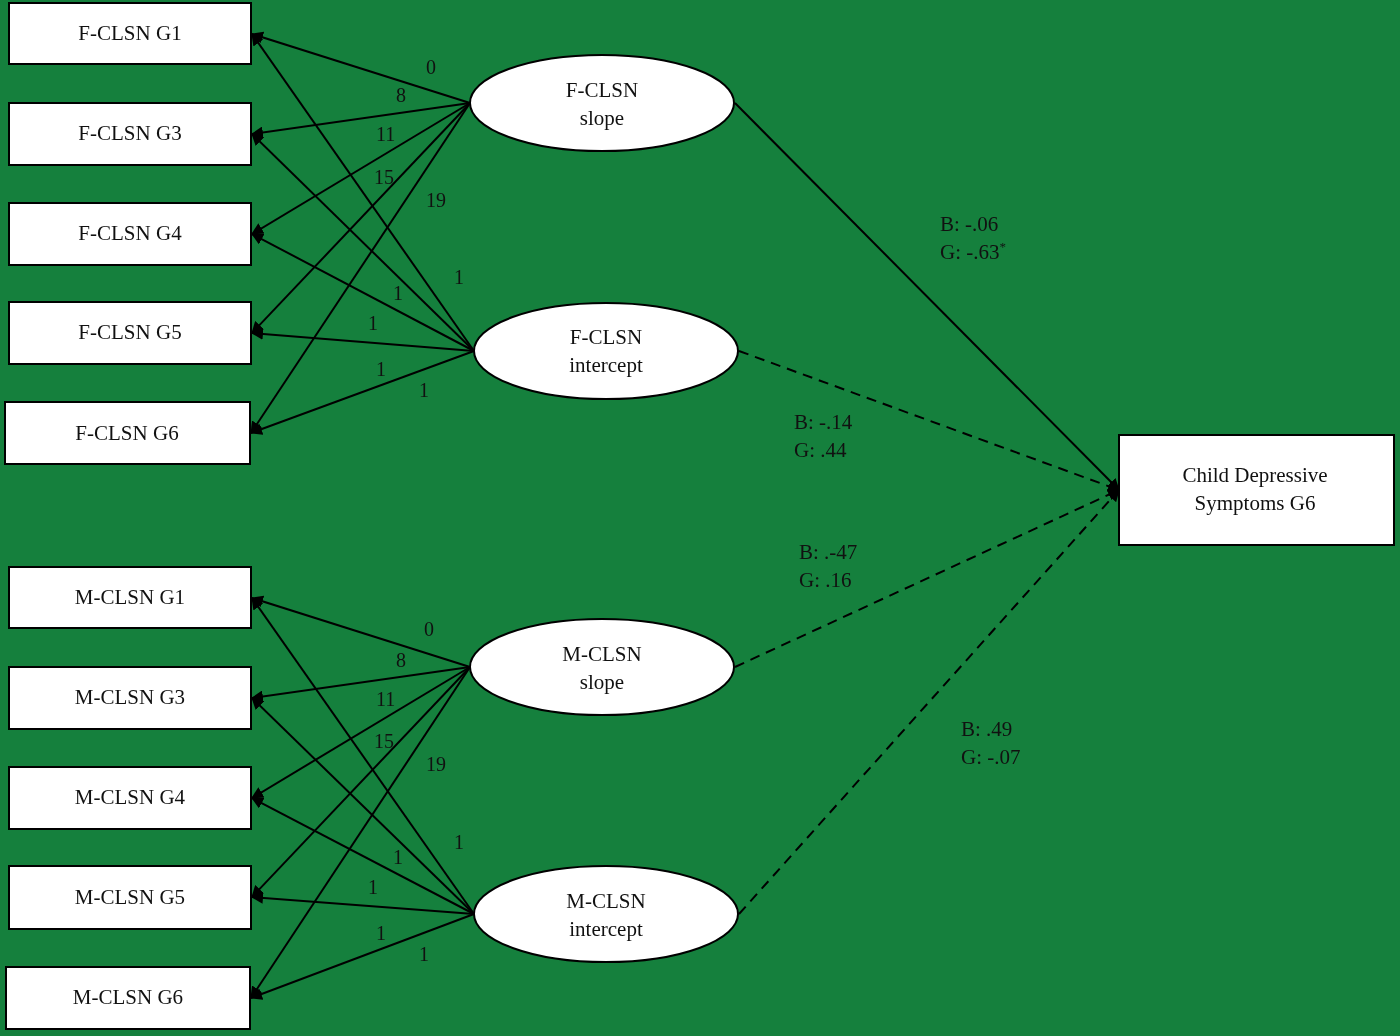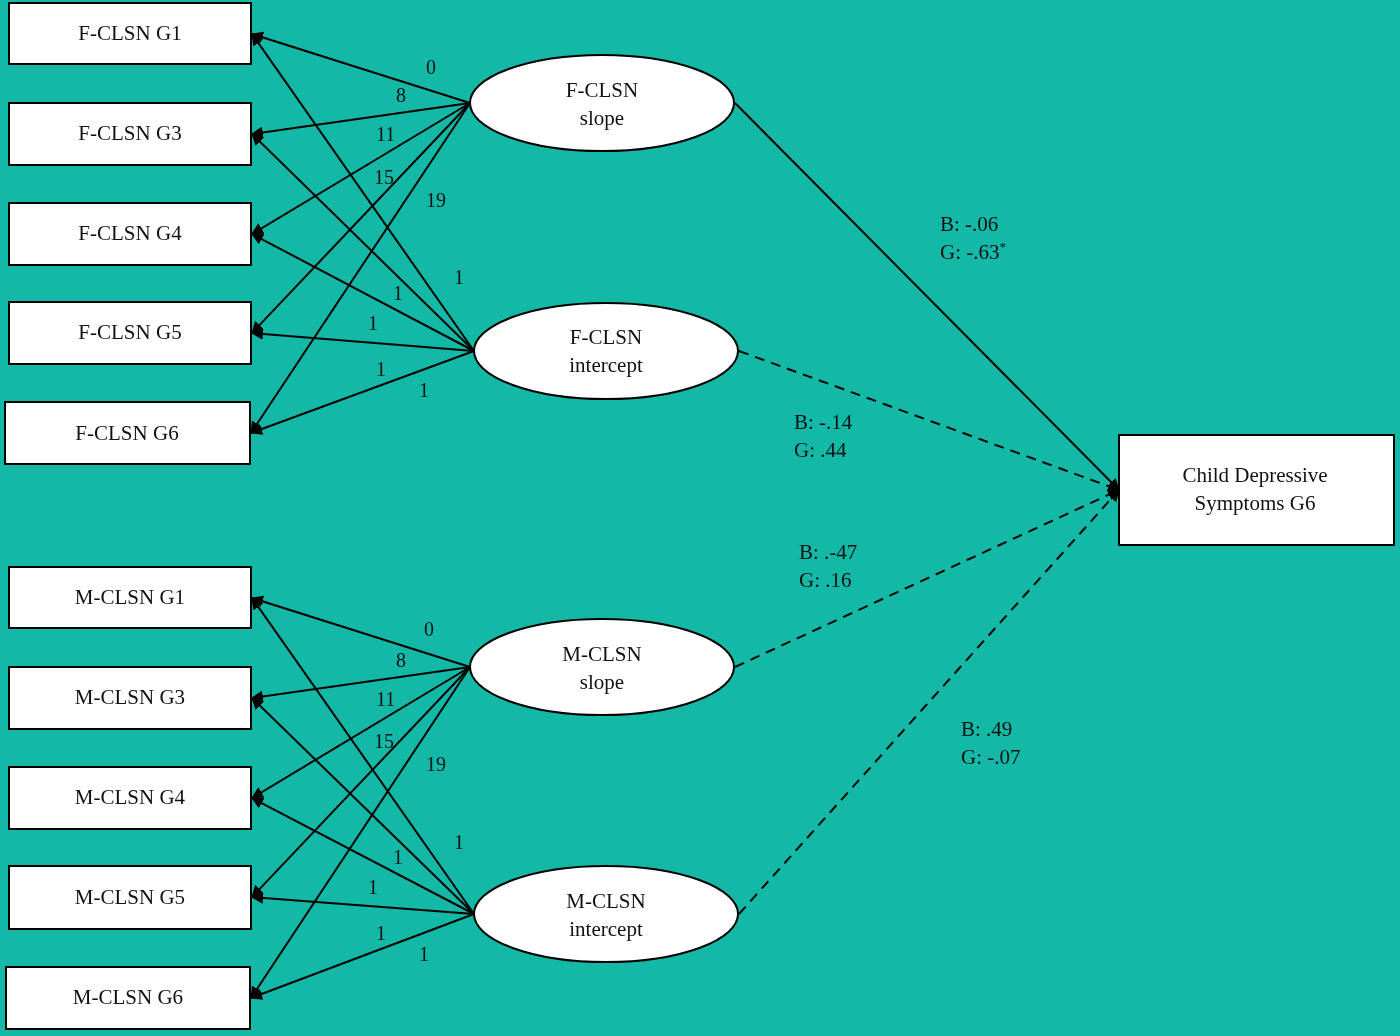--- a/index.html
+++ b/index.html
@@ -1,16 +1,16 @@
 <!DOCTYPE html>
 <html><head>
 <meta charset="utf-8">
 <style>
   html, body { margin: 0; padding: 0; background: #ffffff; }
-  #canvas { position: relative; width: 1400px; height: 1036px; background: #14b8a6; overflow: hidden; }
+  #canvas { position: relative; width: 1400px; height: 1036px; background: #15803d; overflow: hidden; }
   svg { position: absolute; left: 0; top: 0; }
   .nodetext { font-family: "Liberation Serif", "DejaVu Serif", serif; fill: #111; font-size: 21px; }
   .edgetext { font-family: "Liberation Serif", "DejaVu Serif", serif; fill: #111; font-size: 20px; }
   .coeftext { font-family: "Liberation Serif", "DejaVu Serif", serif; fill: #111; font-size: 21px; }
 </style>
 </head>
 <body>
 
 <div id="canvas">
 <svg width="1400" height="1036" viewBox="0 0 1400 1036">

